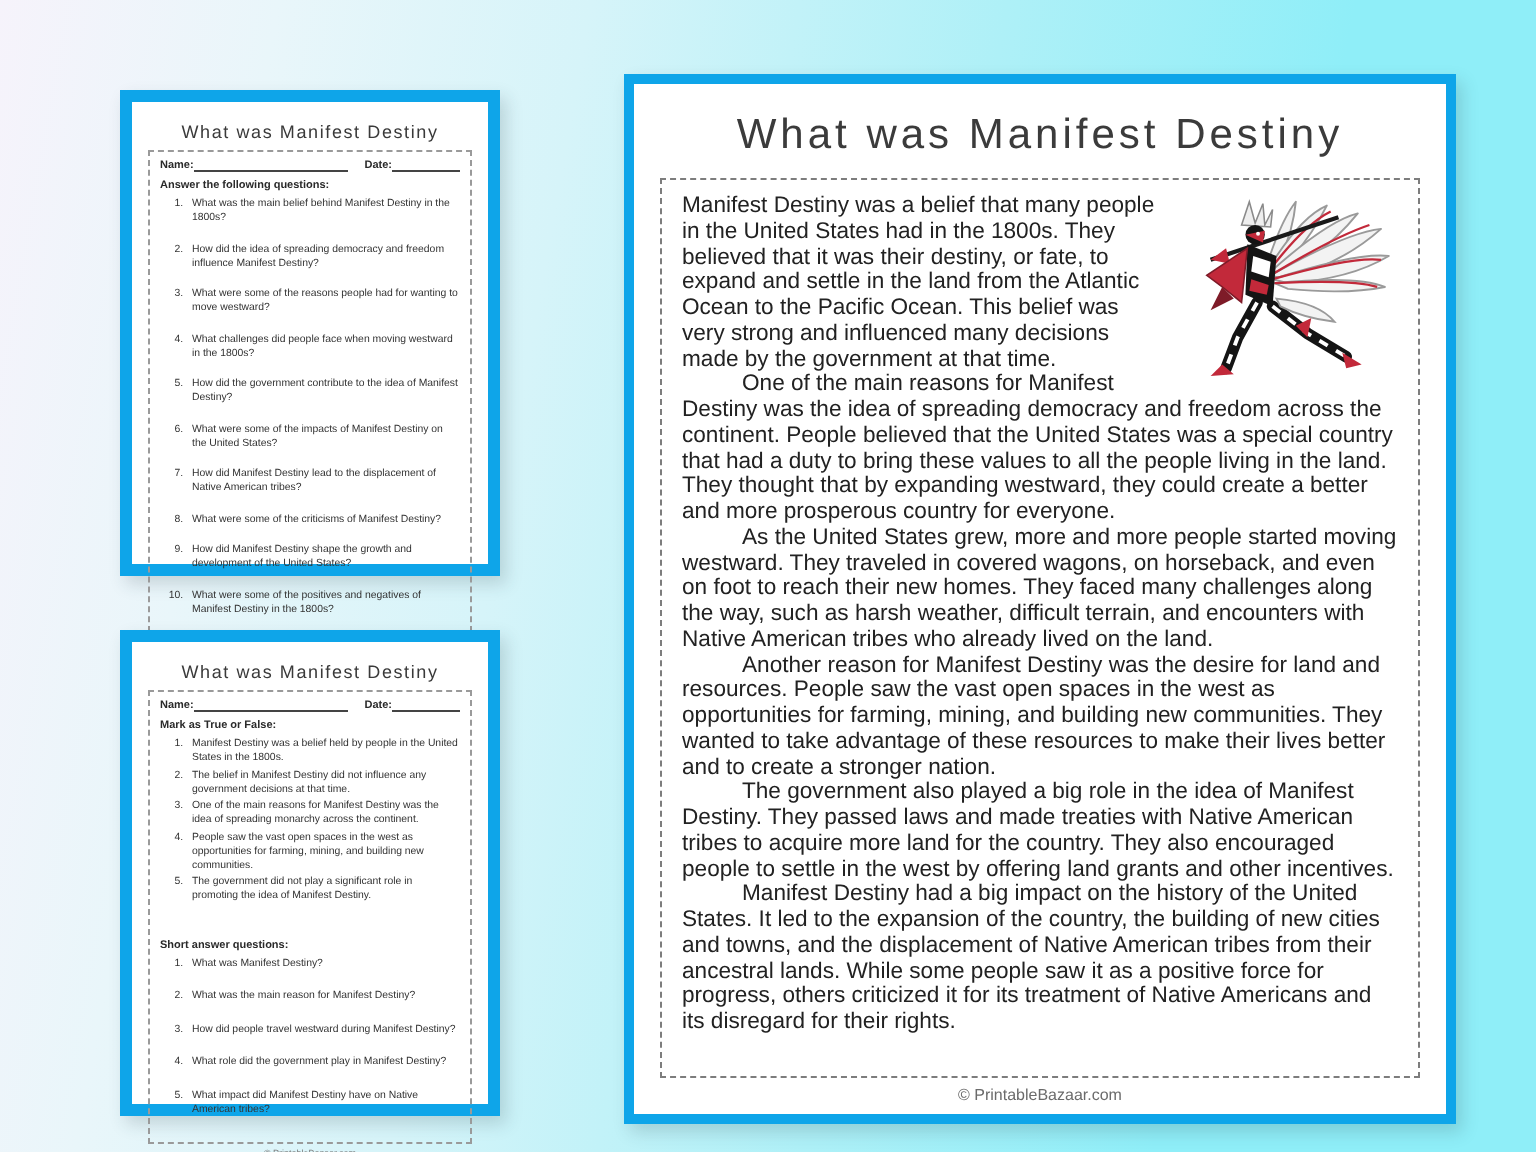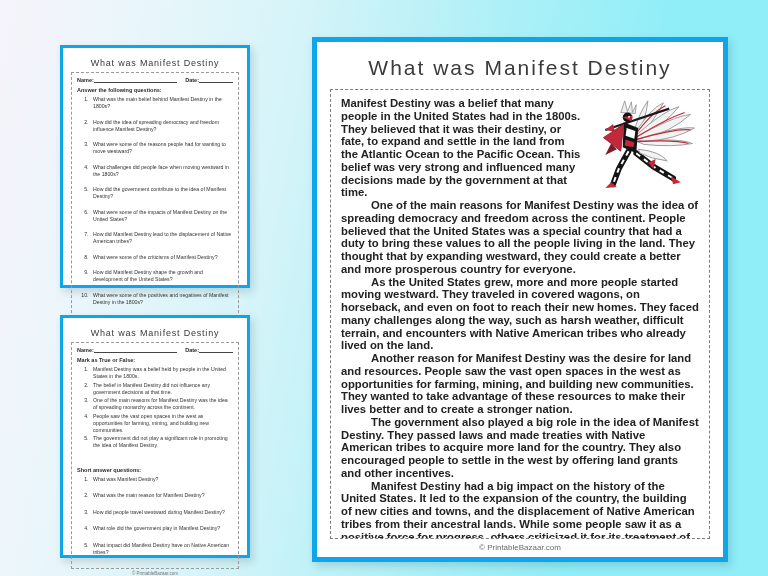--- a/index.html
+++ b/index.html
@@ -6,21 +6,21 @@
   html,body { width:768px; height:576px; overflow:hidden; }
   body {
     font-family:"Liberation Sans", sans-serif;
     background: linear-gradient(100deg, #f6f3fb 0%, #e9f6fa 16%, #d6f4f9 34%, #aef0f7 58%, #8feef8 78%, #8feef8 100%);
     position:relative;
   }
   .canvas { position:absolute; inset:0; }
 
   
   .page {
-    position:absolute; background:#ffffff; border:3px solid #0ea5e9;
+    position:absolute; background:#ffffff; border:6px solid #0ea5e9;
     box-shadow: 3px 4px 8px rgba(40,60,70,.18);
     display:flex; flex-direction:column;
   }
 
   
   .page-small { left:60px; width:190px; height:243px; padding:5px 8px 4px; }
   .page1 { top:45px; }
   .page2 { top:315px; }
   .ws-title {
     text-align:center; font-size:9px; color:#3a3a3a; letter-spacing:.8px;
@@ -44,21 +44,21 @@
   .ws-footer { font-size:4.5px; color:#777; text-align:center; margin-top:2px; flex:0 0 auto; }
 
   
   .main-page { left:312px; top:37px; width:416px; height:525px; border-width:5px; padding:6px 13px 5px; }
   .main-title {
     text-align:center; font-size:21px; color:#3b3b3b; letter-spacing:2px;
     font-weight:400; margin:8px 0 9px;
   }
   .main-box {
     border:1px dashed #7d7d7d; flex:1; padding:7px 10px 4px;
-    font-size:11.3px; line-height:1.13; font-weight:700; color:#222;
+    font-size:11.3px; line-height:1.13; font-weight:400; color:#222;
     overflow:hidden;
   }
   .main-box p { margin:0; }
   .main-box p.ind { text-indent:30px; }
   .illus {
     float:right; width:108px; height:92px; margin:0 0 2px 8px; background:#fff;
   }
   .illus svg { width:100%; height:100%; }
   .main-footer { font-size:8px; color:#6b6b6b; text-align:center; margin-top:4px; }
 </style>

